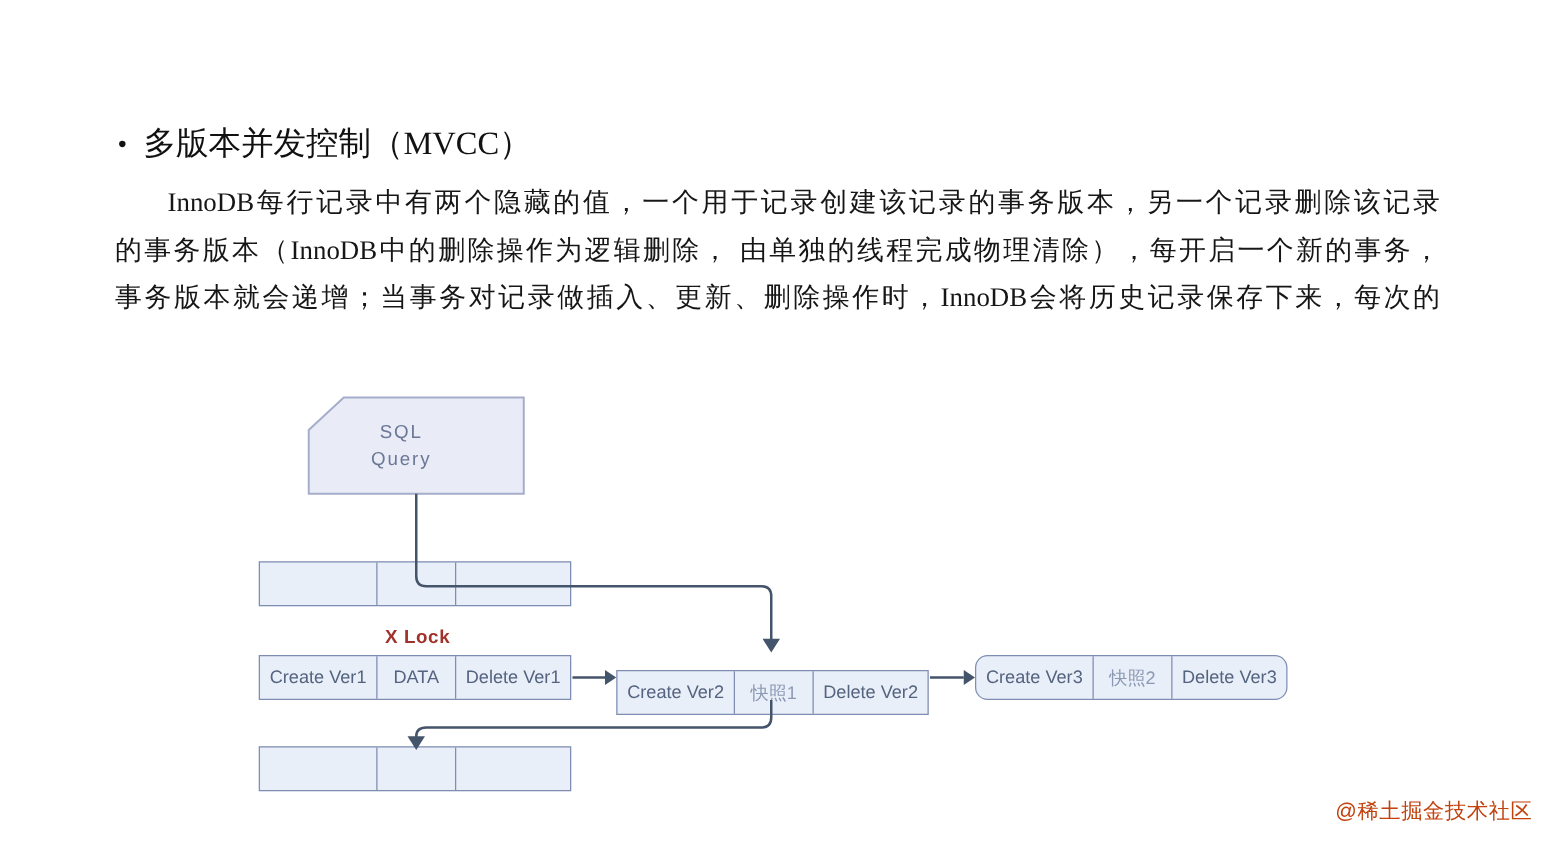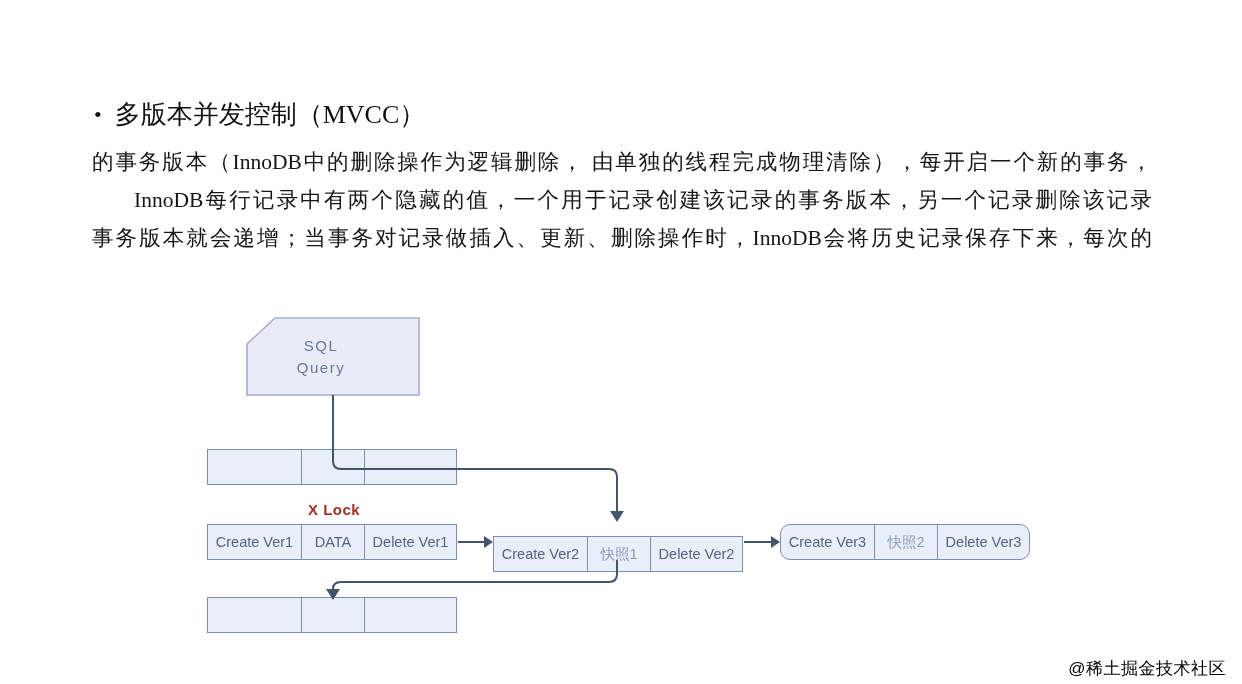--- a/index.html
+++ b/index.html
@@ -82,39 +82,39 @@
   .t-ver2    { left: 493px; top: 536px; }
   .t-ver3    { left: 780px; top: 524px; border-radius: 10px; }
   .t-result  { left: 207px; top: 597px; }
   .xlock {
     position: absolute; left: 308px; top: 501px;
     font-size: 15px; font-weight: bold;
     color: #a1322b; letter-spacing: 0.5px;
     z-index: 4;
   }
   .watermark {
-    position: absolute; right: 16px; bottom: 4px;
-    font-size: 17px; color: #000000;
+    position: absolute; right: 16px; bottom: 24px;
+    font-size: 17px; color: #c2410c;
     letter-spacing: 0.5px;
   }
 </style>
 </head>
 <body>
 
 <div class="page">
 
 
   <div class="bullet-row">
     <span class="bullet-dot">•</span>
     <span>多版本并发控制（MVCC）</span>
   </div>
 
   <div class="para">
+    <div class="pline indent">InnoDB每行记录中有两个隐藏的值，一个用于记录创建该记录的事务版本，另一个记录删除该记录</div>
     <div class="pline">的事务版本（InnoDB中的删除操作为逻辑删除， 由单独的线程完成物理清除），每开启一个新的事务，</div>
-    <div class="pline indent">InnoDB每行记录中有两个隐藏的值，一个用于记录创建该记录的事务版本，另一个记录删除该记录</div>
     <div class="pline">事务版本就会递增；当事务对记录做插入、更新、删除操作时，InnoDB会将历史记录保存下来，每次的</div>
   </div>
 
   <div>
 
     <svg class="connectors" viewBox="0 0 1242 684" xmlns="http://www.w3.org/2000/svg">
 
       <polygon points="247,344 275,318 419,318 419,395 247,395" fill="#e9ecf7" stroke="#a6adca" stroke-width="1.6"></polygon>
 
       <path d="M333,395 V461 Q333,469 341,469 H609 Q617,469 617,477 V512" fill="none" stroke="#44546a" stroke-width="2"></path>

